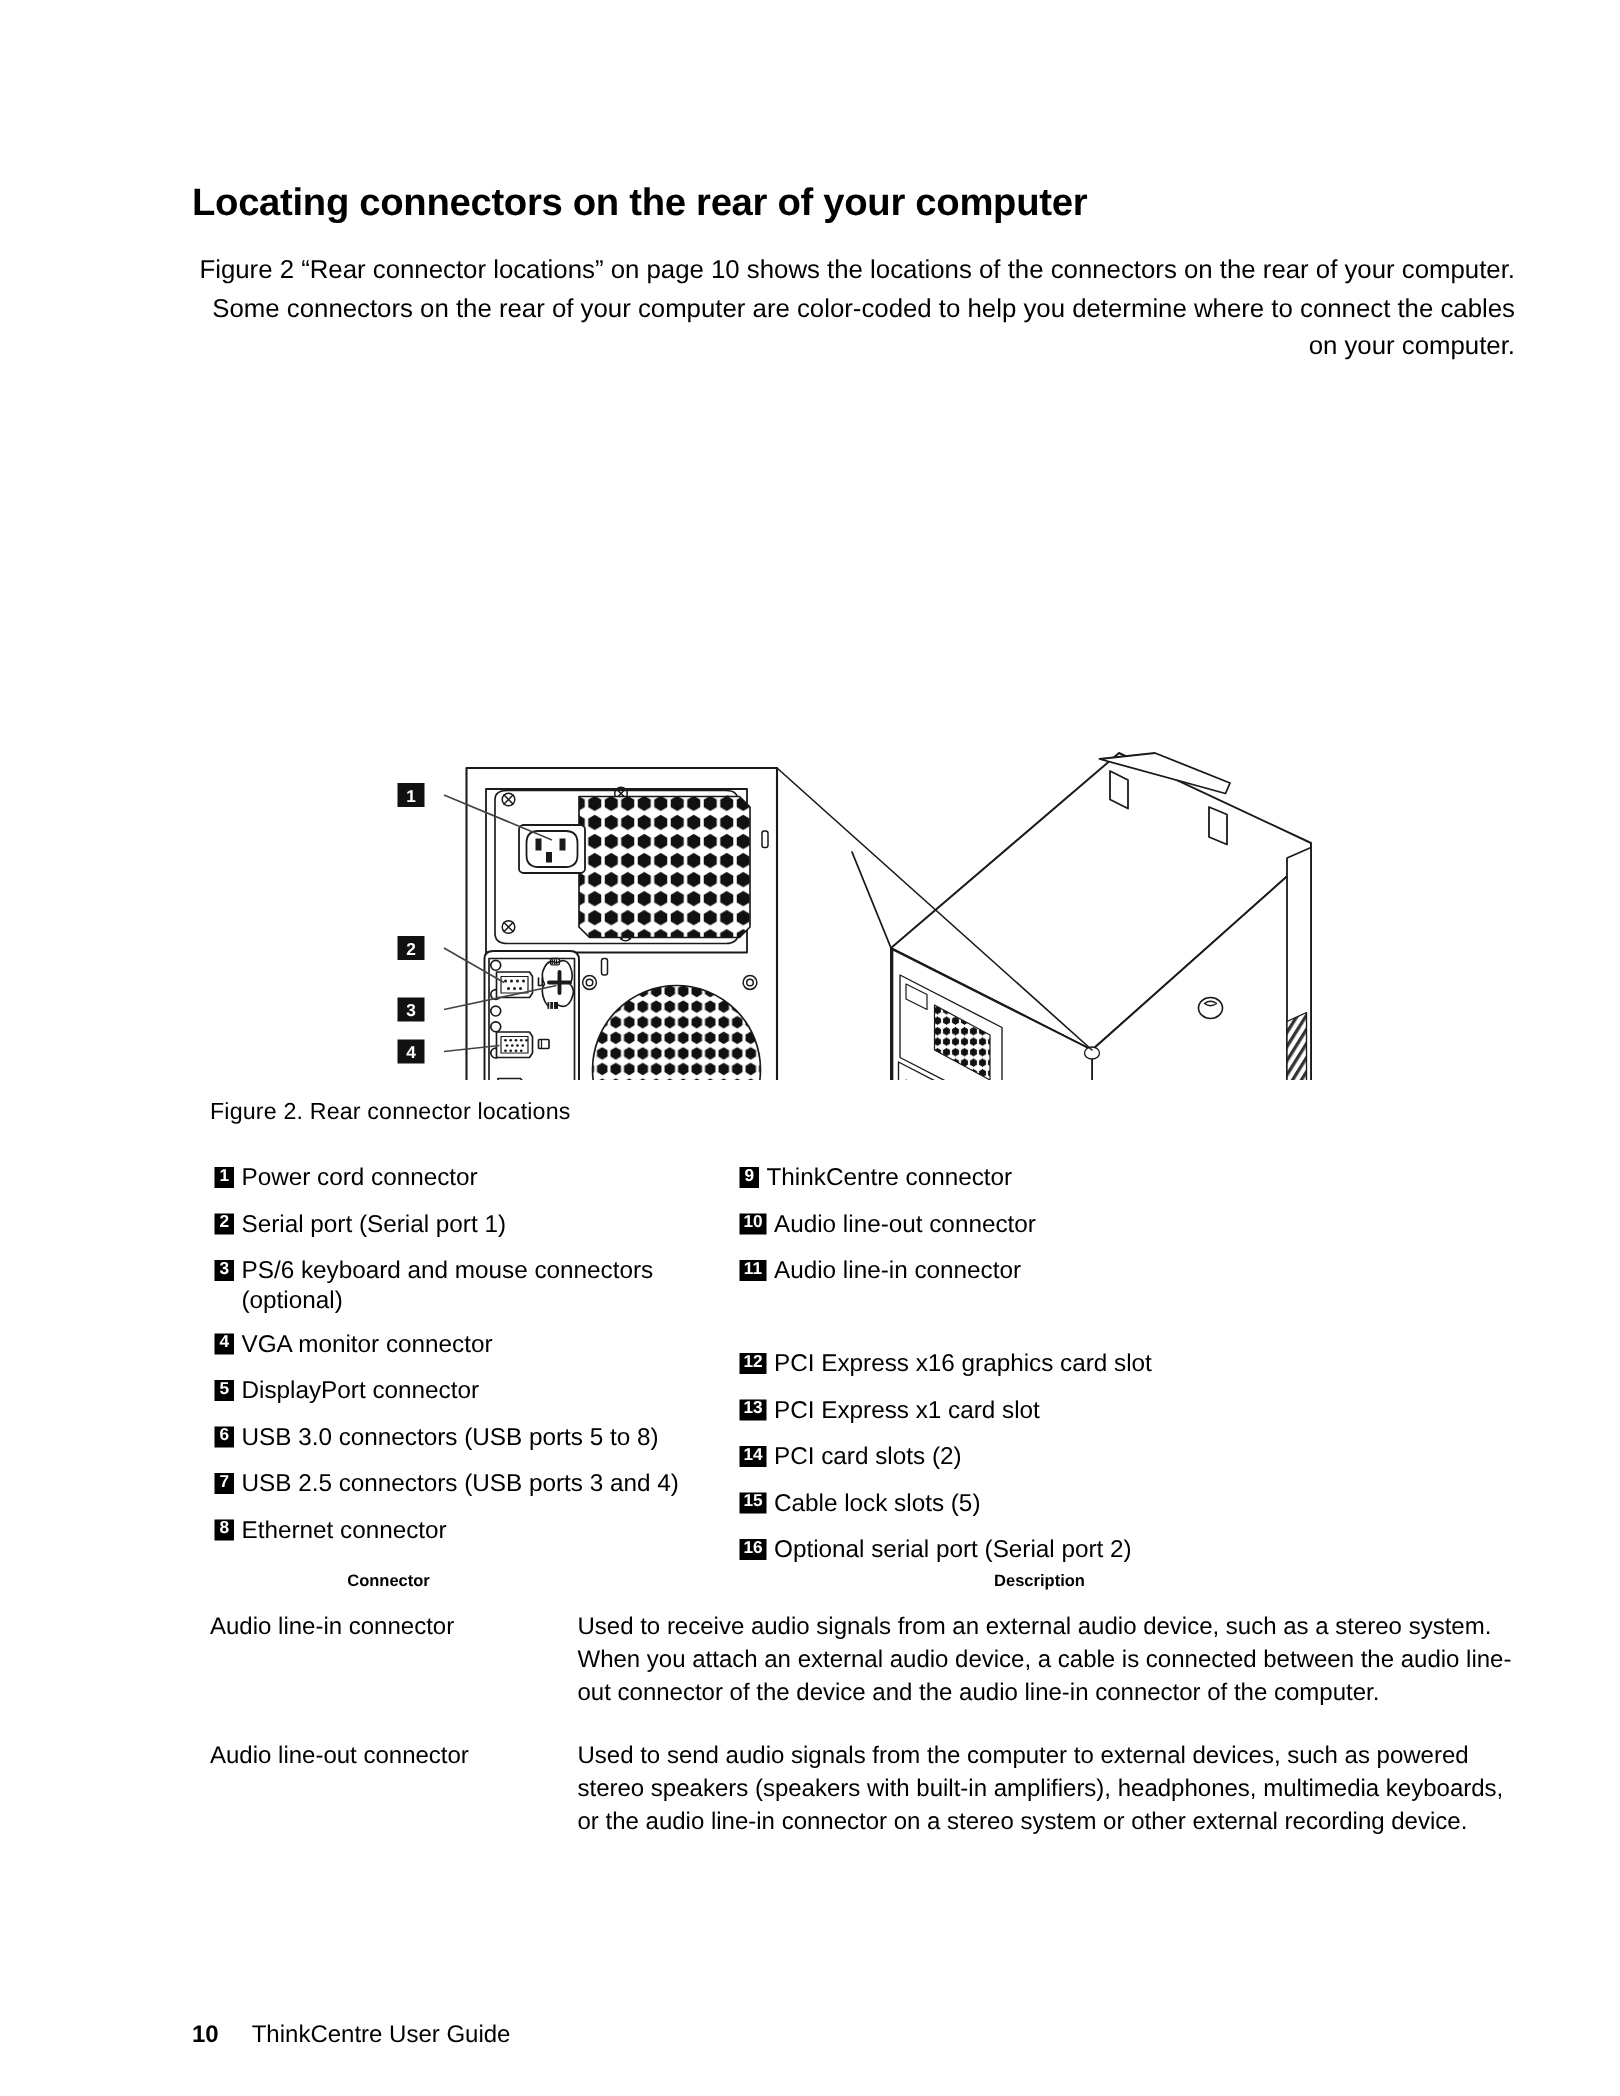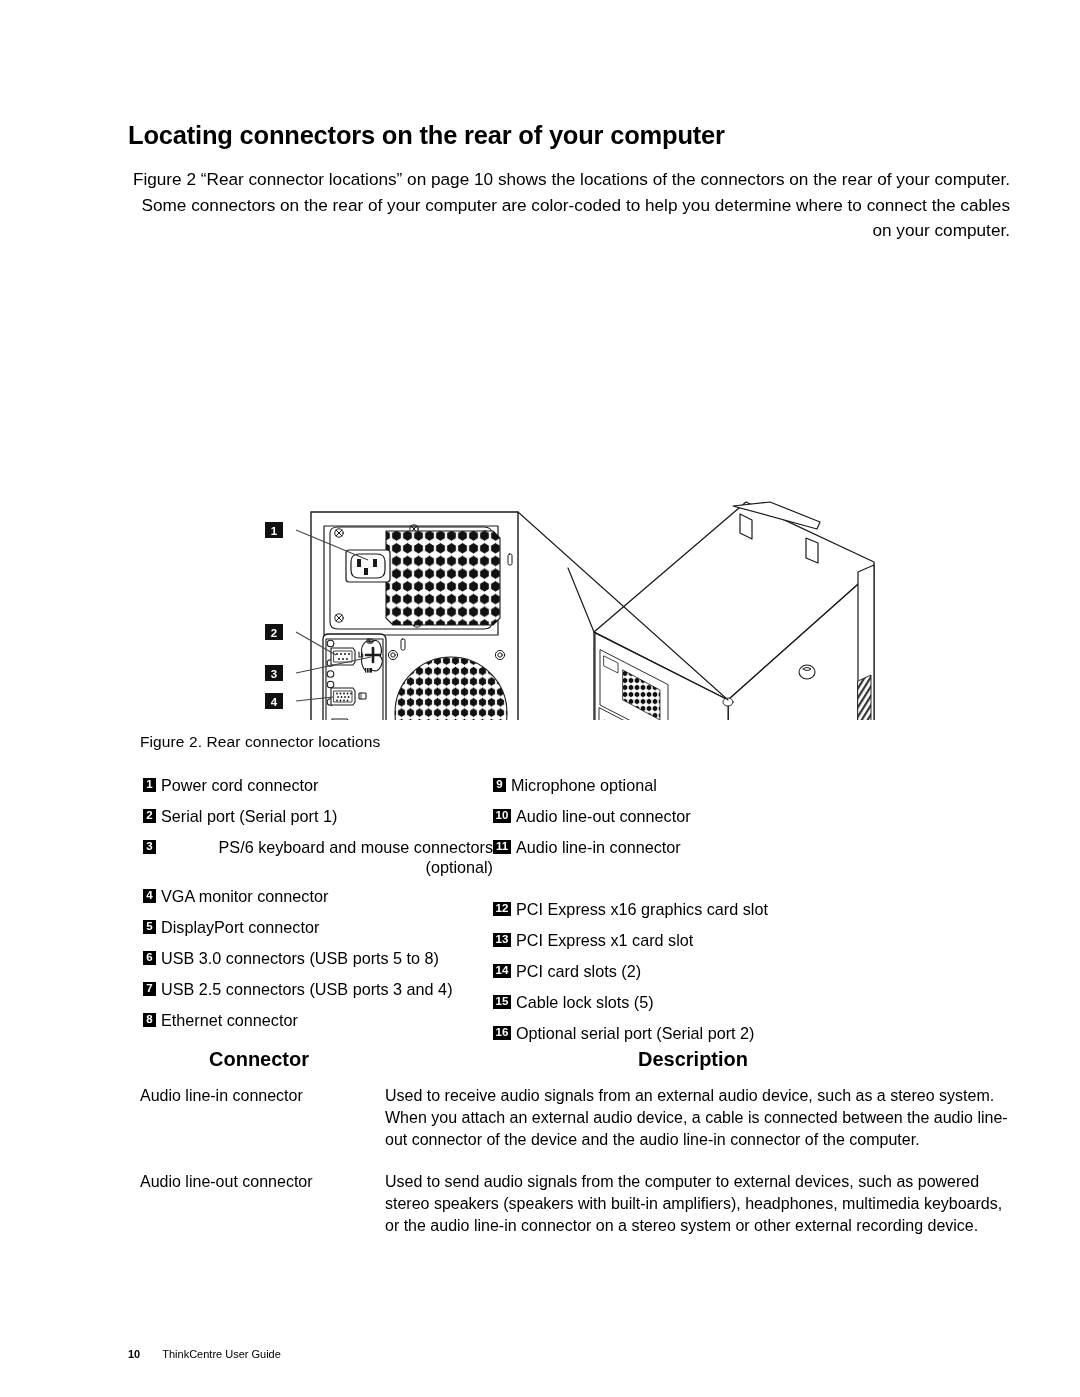--- a/index.html
+++ b/index.html
@@ -49,39 +49,39 @@
   .badge {
     display:inline-flex; align-items:center; justify-content:center;
     background:#000; color:#fff;
     font-size:11.5px; font-weight:bold;
     min-width:13px; height:14px; padding:0 2px;
     margin-right:5px; margin-top:3px;
     flex:0 0 auto; line-height:1;
     font-family:"Liberation Sans", sans-serif;
   }
   .badge.w2 { min-width:18px; }
-  .legend-text { display:block;text-align:right; }
+  .legend-text { display:block; }
 
   
   .ctable { position:absolute; left:112px; top:1048px; width:868px; }
   .ctable table { border-collapse:collapse; width:100%; }
   .ctable th {
-    font-size:20px; font-weight:bold; padding:0 0 14px 0;
+    font-size:11px; font-weight:bold; padding:0 0 14px 0;
     text-align:center; vertical-align:top;
   }
   .ctable th.c1 { width:238px; }
   .ctable td {
     font-size:16px; line-height:22px; vertical-align:top;
     padding:0 0 20px 0;
   }
   .ctable td.c1 { width:238px; padding-right:10px; }
   .ctable td.c2 { padding-left:7px; }
 
   
-  .footer { position:absolute; left:100px; top:1348px; font-size:11px; }
+  .footer { position:absolute; left:100px; top:1348px; font-size:16px; }
   .footer .pg { font-weight:bold; margin-right:22px; }
   .footer .bk { font-weight:normal; }
 </style>
 </head>
 <body>
 
 <div class="page">
 
   <h1 class="h1">Locating connectors on the rear of your computer</h1>
 
@@ -594,21 +594,21 @@
       </div>
       <div class="legend-item">
         <span class="badge">8</span>
         <span class="legend-text">Ethernet connector</span>
       </div>
     </div>
 
     <div class="col colR">
       <div class="legend-item">
         <span class="badge">9</span>
-        <span class="legend-text">Microphone optional</span>
+        <span class="legend-text">ThinkCentre connector</span>
       </div>
       <div class="legend-item">
         <span class="badge w2">10</span>
         <span class="legend-text">Audio line-out connector</span>
       </div>
       <div class="legend-item">
         <span class="badge w2">11</span>
         <span class="legend-text">Audio line-in connector</span>
       </div>
       <div class="legend-item blank">

